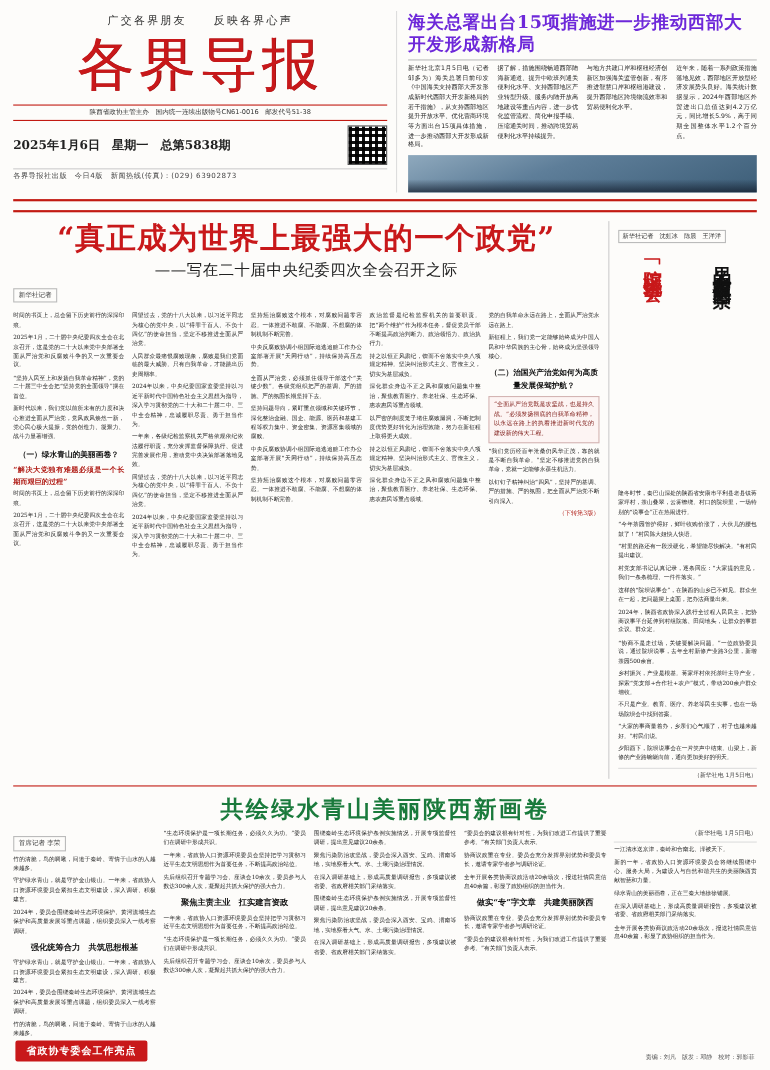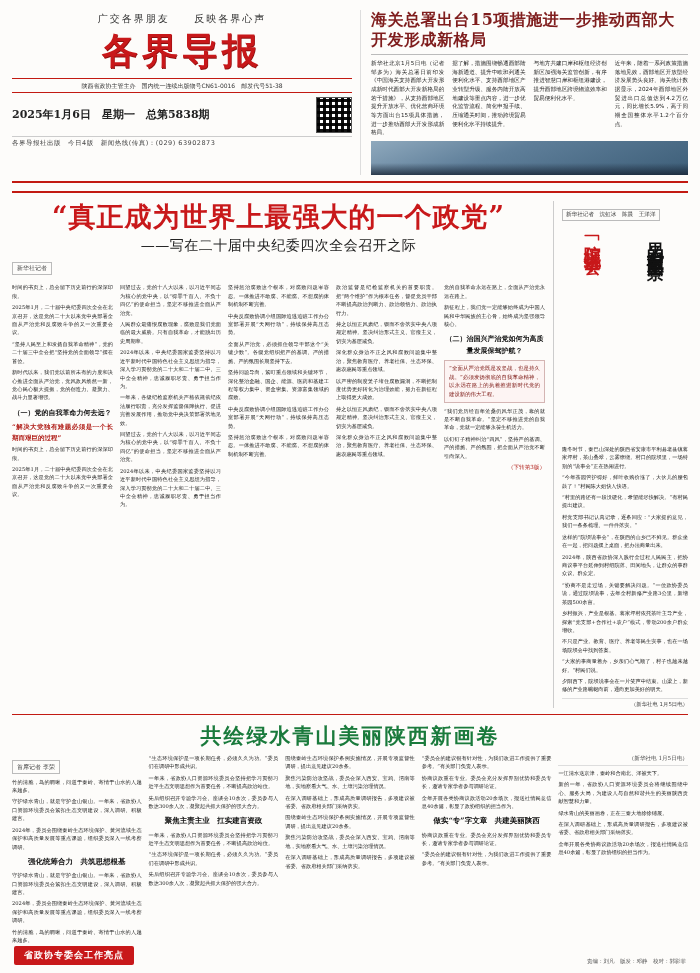--- a/index.html
+++ b/index.html
@@ -42,22 +42,22 @@
     padding: 2px 0 4px 0;
     font-family: Liberation Serif, serif;
   }
   .slogan span { margin: 0 10px; }
   .title-block {
     text-align: center;
     padding: 2px 0 2px 0;
   }
   .paper-title {
     font-family: "DejaVu Serif", "Liberation Serif", serif;
-    font-size: 36px;
-    font-weight: bold;
+    font-size: 52px;
+    font-weight: normal;
     color: #c8181a;
     letter-spacing: 4px;
     line-height: 1.05;
     text-shadow: 0.5px 0.5px 0 #8d0f0f;
   }
   .mast-meta {
     font-size: 6px;
     color: #333;
     text-align: center;
     margin-top: 6px;
@@ -106,21 +106,21 @@
   .mast-right {
     flex: 1;
     padding-left: 10px;
     border-left: 1px solid #ddd;
     margin-left: 8px;
   }
   .lead-headline {
     font-family: "DejaVu Serif", "Liberation Serif", serif;
     font-size: 16px;
     font-weight: bold;
-    color: #7f1d1d;
+    color: #6d28d9;
     line-height: 1.25;
     letter-spacing: 0.5px;
     border-bottom: 1px solid #bbb;
     padding-bottom: 4px;
     margin-bottom: 4px;
   }
   .lead-cols {
     display: flex;
     gap: 8px;
     font-size: 5.6px;
@@ -374,21 +374,21 @@
       <div class="big-headline">“真正成为世界上最强大的一个政党”</div>
       <div class="big-sub">——写在二十届中央纪委四次全会召开之际</div>
       <div class="byline">新华社记者</div>
 
       <div class="cols">
         <div class="col">
           <p>时间的书页上，总会留下历史前行的深深印痕。</p>
           <p>2025年1月，二十届中央纪委四次全会在北京召开，这是党的二十大以来党中央部署全面从严治党和反腐败斗争的又一次重要会议。</p>
           <p>“坚持人民至上和发扬自我革命精神”，党的二十届三中全会把“坚持党的全面领导”摆在首位。</p>
           <p>新时代以来，我们党以前所未有的力度和决心推进全面从严治党，党风政风焕然一新，党心民心极大提振，党的创造力、凝聚力、战斗力显著增强。</p>
-          <div class="subhead">（一）党的自我革命力何去远？</div>
+          <div class="subhead">（一）绿水青山的美丽画卷？</div>
           <div class="subhead-red">“解决大党独有难题必须是一个长期而艰巨的过程”</div>
           <p>时间的书页上，总会留下历史前行的深深印痕。</p>
           <p>2025年1月，二十届中央纪委四次全会在北京召开，这是党的二十大以来党中央部署全面从严治党和反腐败斗争的又一次重要会议。</p>
         </div>
         <div class="col">
           <p>回望过去，党的十八大以来，以习近平同志为核心的党中央，以“得罪千百人、不负十四亿”的使命担当，坚定不移推进全面从严治党。</p>
           <p>人民群众最痛恨腐败现象，腐败是我们党面临的最大威胁。只有自我革命，才能跳出历史周期率。</p>
           <p>2024年以来，中央纪委国家监委坚持以习近平新时代中国特色社会主义思想为指导，深入学习贯彻党的二十大和二十届二中、三中全会精神，忠诚履职尽责、勇于担当作为。</p>
           <p>一年来，各级纪检监察机关严格依规依纪依法履行职责，充分发挥监督保障执行、促进完善发展作用，推动党中央决策部署落地见效。</p>
           <p>回望过去，党的十八大以来，以习近平同志为核心的党中央，以“得罪千百人、不负十四亿”的使命担当，坚定不移推进全面从严治党。</p>

